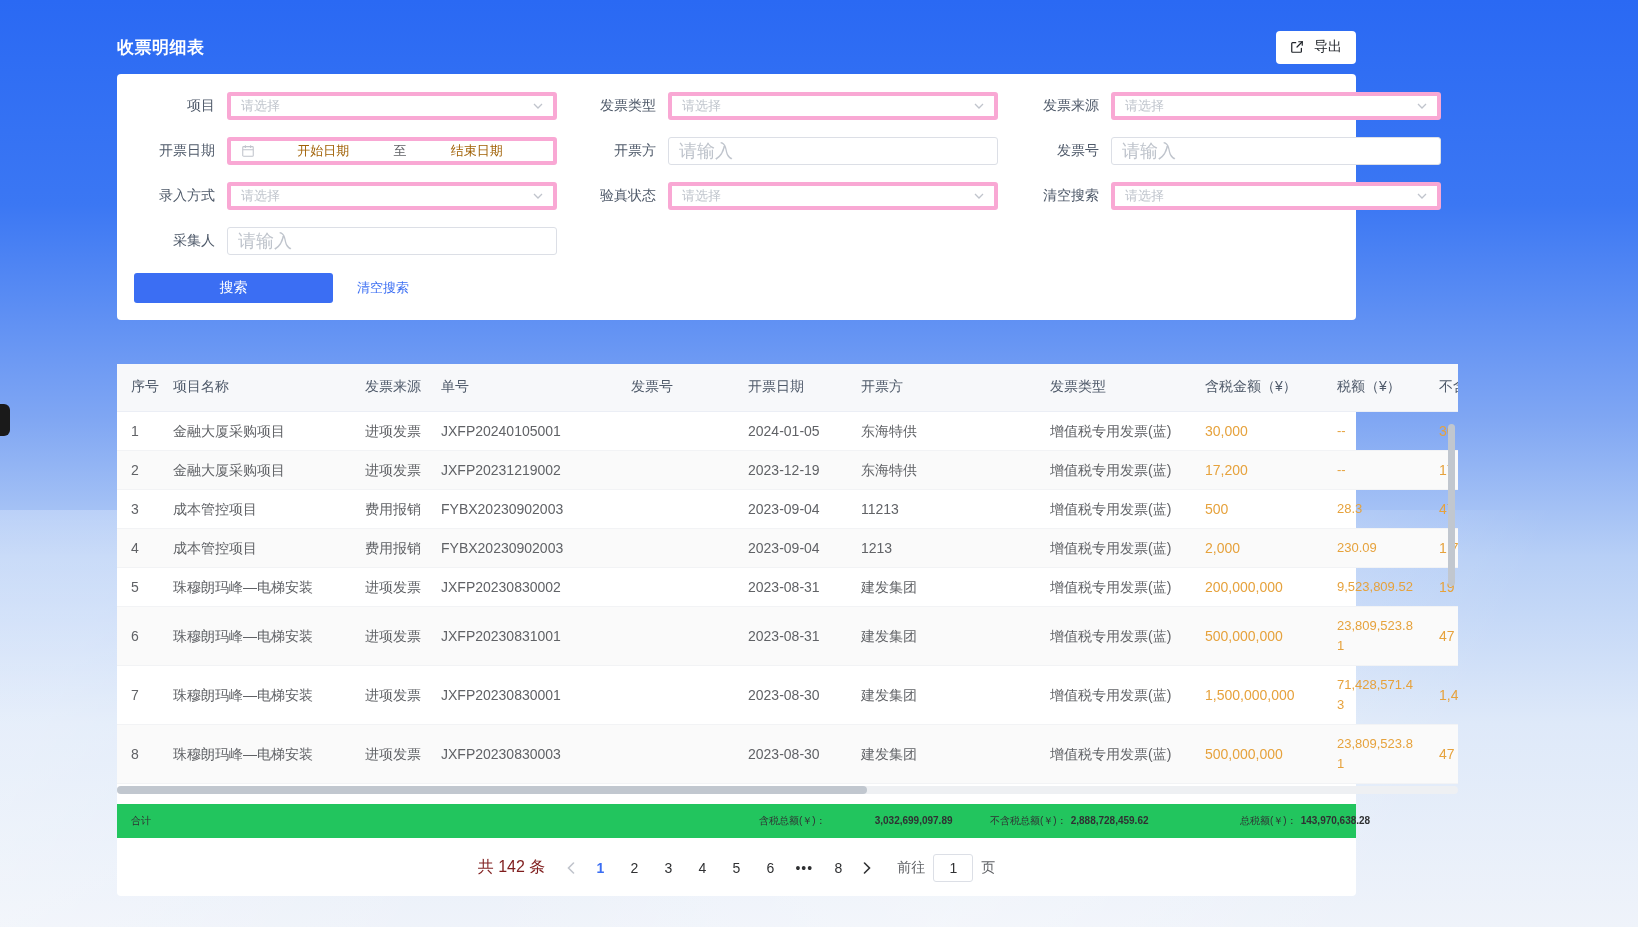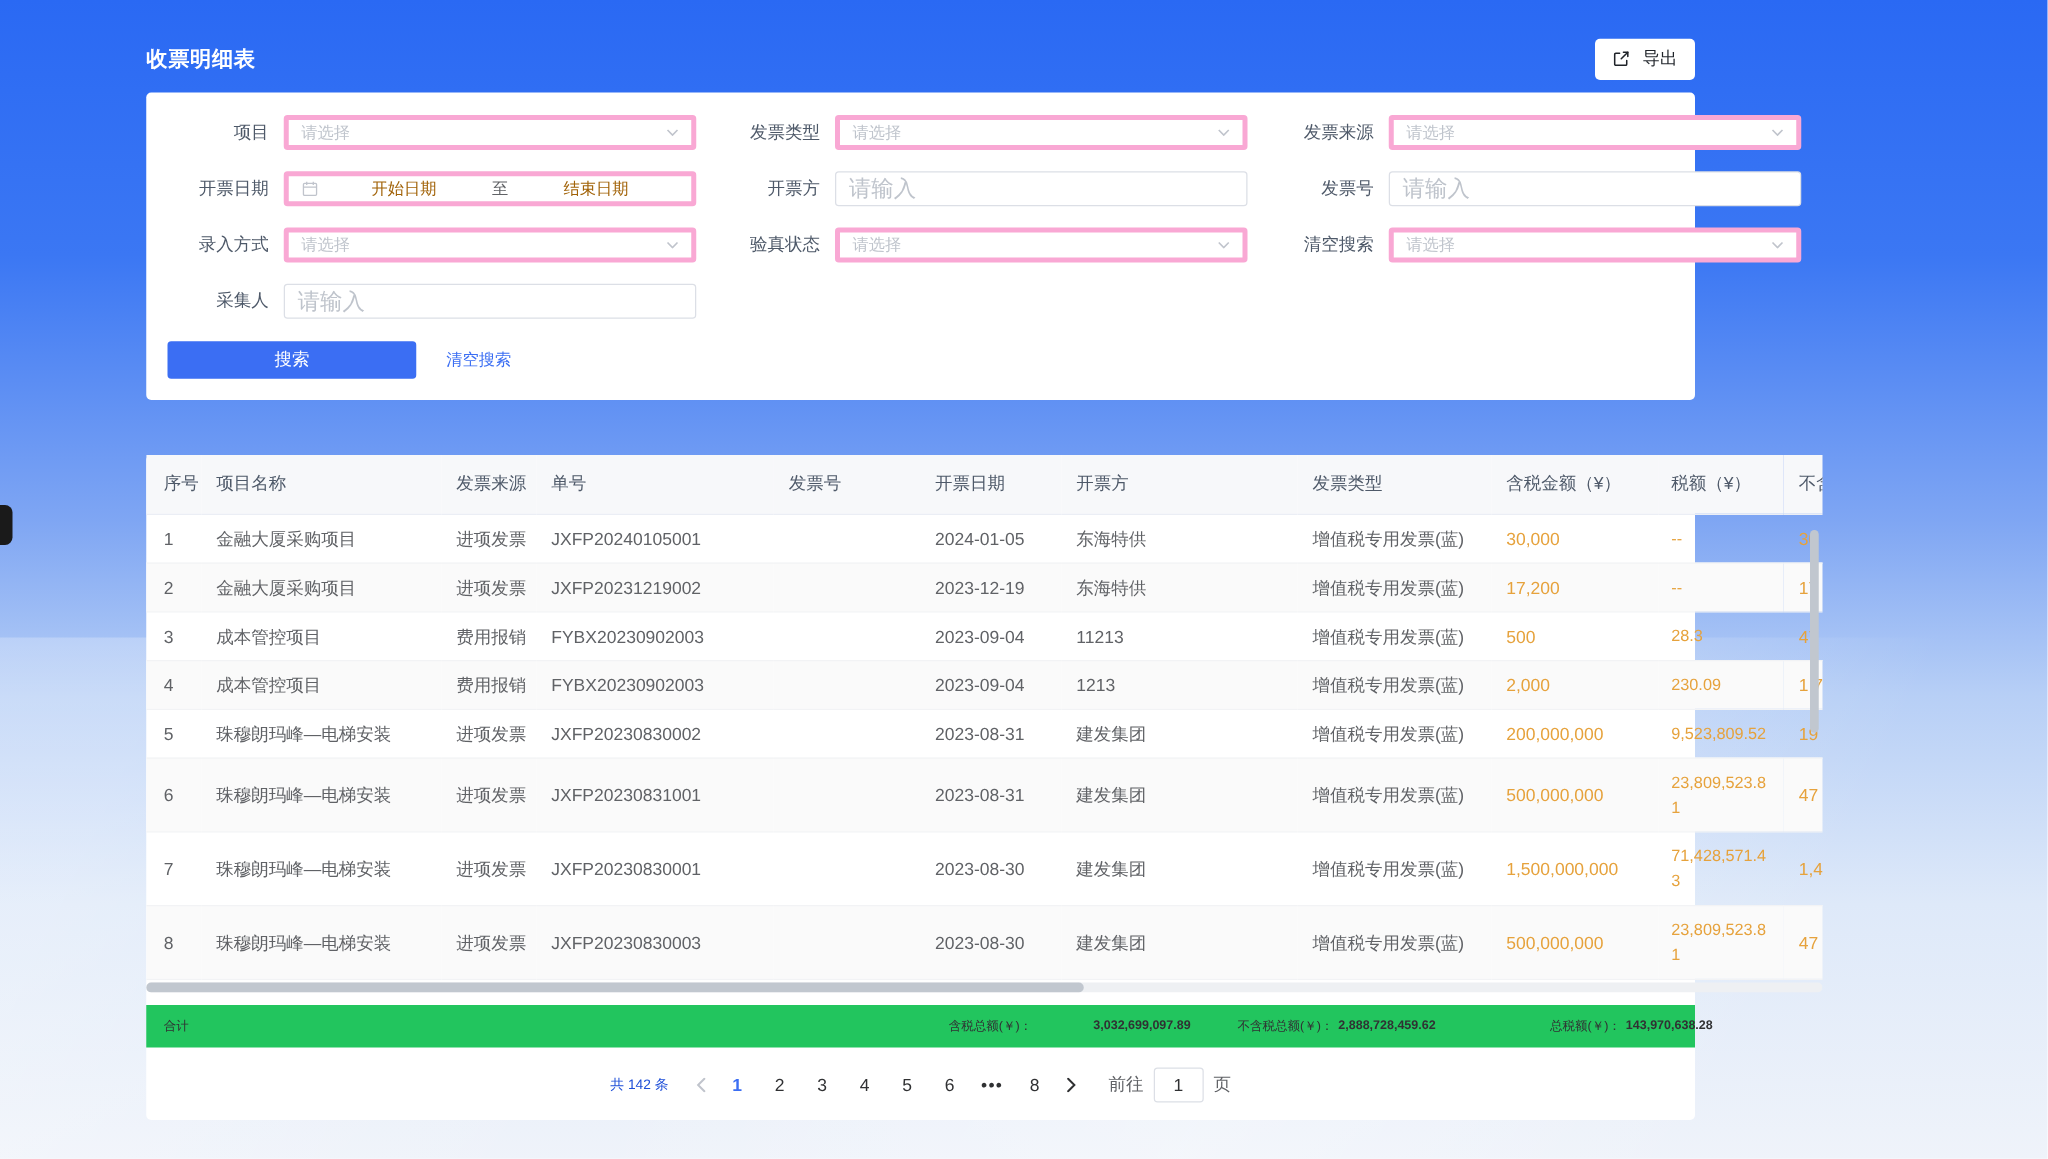--- a/index.html
+++ b/index.html
@@ -84,21 +84,21 @@
   .summary-row {
     position: relative; height: 34px; margin-top: 10px; background: #22c55e;
     display: flex; align-items: center; font-size: 10px; color: #303133;
   }
   .summary-label { padding-left: 14px; }
   .sum-group { position: absolute; display: flex; align-items: center; white-space: nowrap; }
   .sum-group .val { font-weight: bold; margin-left: 4px; }
   .sum-incl { left: 642px; gap: 45px; } .sum-excl { left: 873px; } .sum-tax { left: 1123px; }
 
   .pagination { margin-top: 8px; height: 44px; display: flex; align-items: center; justify-content: center; }
-  .pg-total { font-size: 11px; color: #1d4ed8; margin-right: 14px; }
+  .pg-total { font-size: 16px; color: #7f1d1d; margin-right: 14px; }
   .pg-arrow { background: none; border: none; padding: 0 8px; height: 28px; display: flex; align-items: center; cursor: pointer; }
   .pages { display: flex; align-items: center; }
   .page-btn {
     min-width: 30px; height: 28px; margin: 0 2px; background: none; border: none;
     font-size: 14px; font-weight: 500; color: #303133; cursor: pointer; font-family: inherit;
   }
   .page-btn.active { color: #3B6EF3; font-weight: bold; }
   .page-btn.ellipsis { letter-spacing: 1px; }
   .goto-label { margin-left: 18px; font-size: 14px; color: #606266; }
   .goto-input {

